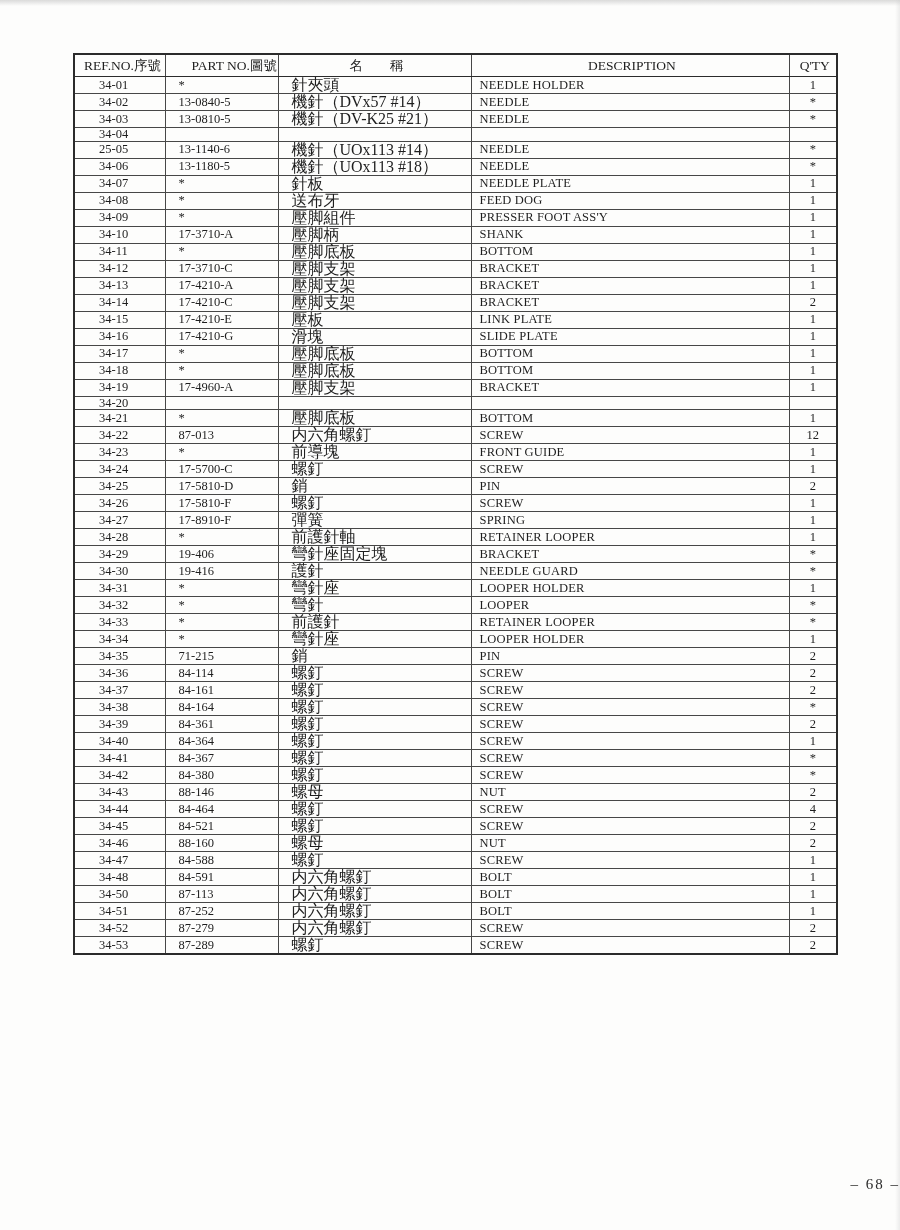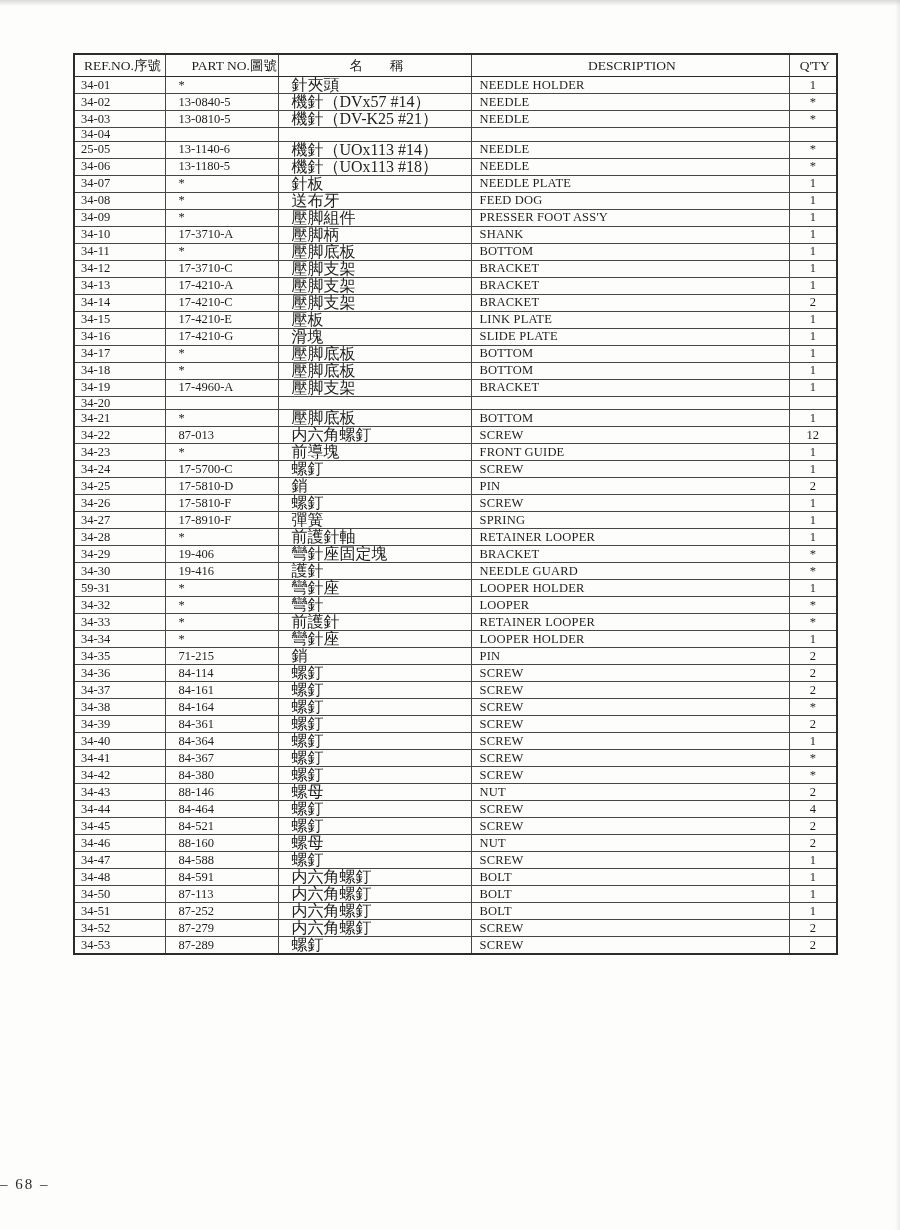--- a/index.html
+++ b/index.html
@@ -49,31 +49,31 @@
     line-height: 1;
   }
   .parts-table thead th {
     height: 21px;
     font-size: 13.5px;
     text-align: center;
     border-bottom: 1.5px solid #2b2b2b;
   }
   .parts-table thead th.th-ref   { text-align: left; padding-left: 9px; }
   .parts-table thead th.th-part  { text-align: left; padding-left: 26px; }
-  .parts-table td:nth-child(1) { padding-left: 6px; }
+  .parts-table td:nth-child(1) { padding-left: 24px; }
   .parts-table td:nth-child(2) { padding-left: 13px; }
   .parts-table td:nth-child(3) { padding-left: 13px; font-size: 16px; }
   .parts-table td:nth-child(4) { padding-left: 8px; letter-spacing: 0.2px; margin-left: 24px; }
   .parts-table td:nth-child(5) { text-align: center; padding: 0; }
   .page-number {
     position: absolute;
     top: 1176px;
     left: 0;
     width: 900px;
-    text-align: left;
+    text-align: right;
     font-size: 15px;
     letter-spacing: 2px;
     color: #2a2a2a;
   }
 </style>
 </head>
 <body>
 
 <div class="scan-edge-top"></div>
 <div class="scan-edge-right"></div>
@@ -300,21 +300,21 @@
         <td>*</td>
       </tr>
       <tr>
         <td>34-30</td>
         <td>19-416</td>
         <td>護針</td>
         <td>NEEDLE GUARD</td>
         <td>*</td>
       </tr>
       <tr>
-        <td>59-31</td>
+        <td>34-31</td>
         <td>*</td>
         <td>彎針座</td>
         <td>LOOPER HOLDER</td>
         <td>1</td>
       </tr>
       <tr>
         <td>34-32</td>
         <td>*</td>
         <td>彎針</td>
         <td>LOOPER</td>

